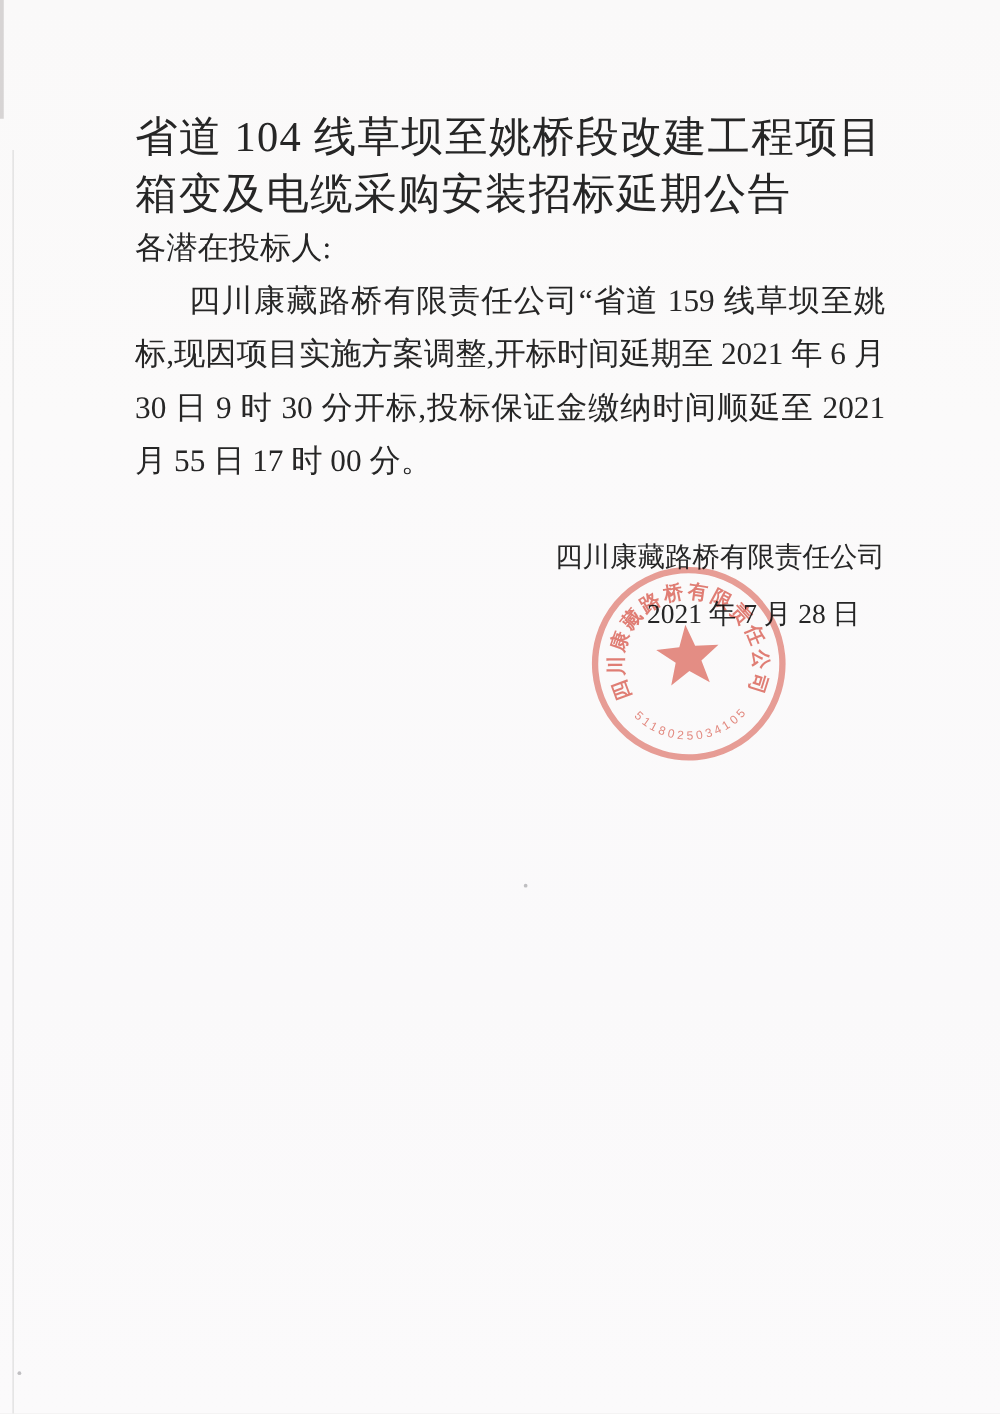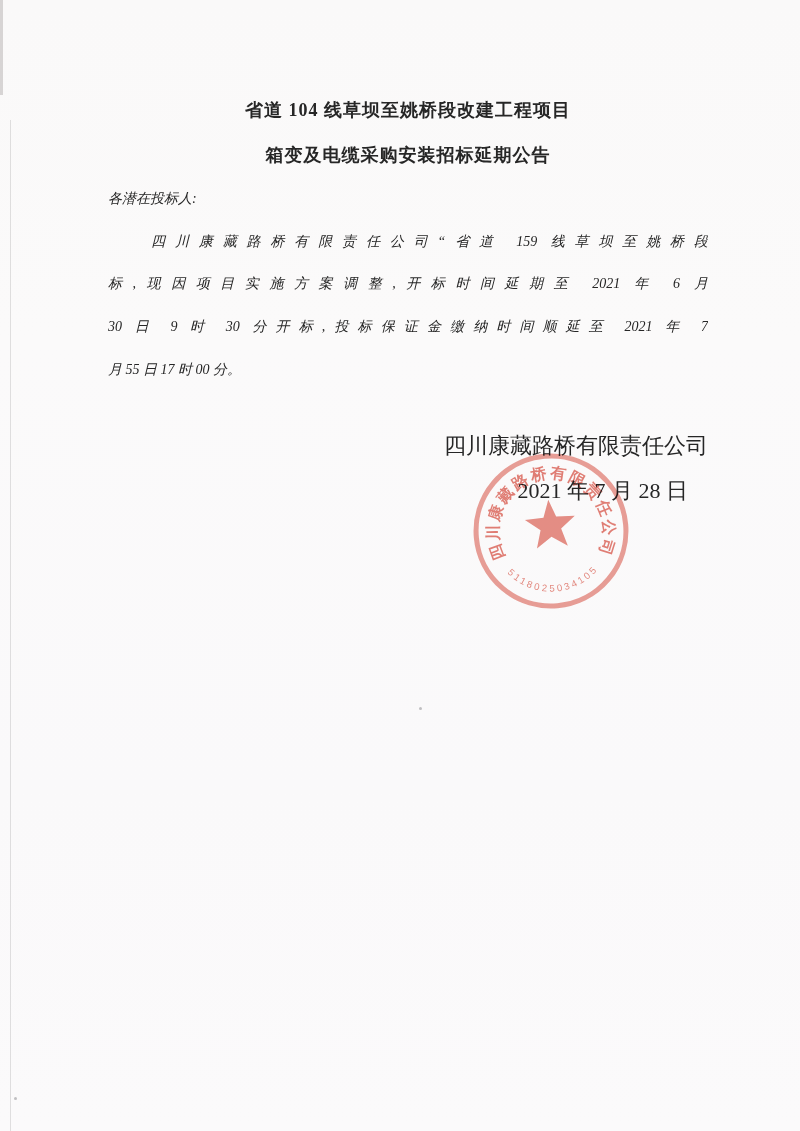--- a/index.html
+++ b/index.html
@@ -22,34 +22,32 @@
     background:rgba(140,140,140,.25);
   }
   .speck{position:absolute;width:3px;height:3px;border-radius:50%;background:rgba(120,120,125,.45);}
   .speck.s1{left:419px;top:707px;}
   .speck.s2{left:14px;top:1097px;}
 
   .content{
     position:absolute;left:108px;top:0;width:600px;
   }
   .title{
-    font-weight:700;
-    text-align:center;
-    font-size:18px;
+    font-weight:400;
+    font-size:34px;
     line-height:45px;
     letter-spacing:1px;
     white-space:nowrap;
   }
   .title.first{margin-top:88px;}
   .line{
-    font-size:14px;
+    font-size:25px;
     height:42.7px;
     line-height:42.7px;
     white-space:nowrap;
-    font-style:italic;
   }
   .line.fill{
     white-space:normal;
     text-align:justify;
     text-align-last:justify;
     overflow:hidden;
   }
   .line.indent{padding-left:43px;}
   .sig{
     text-align:right;

